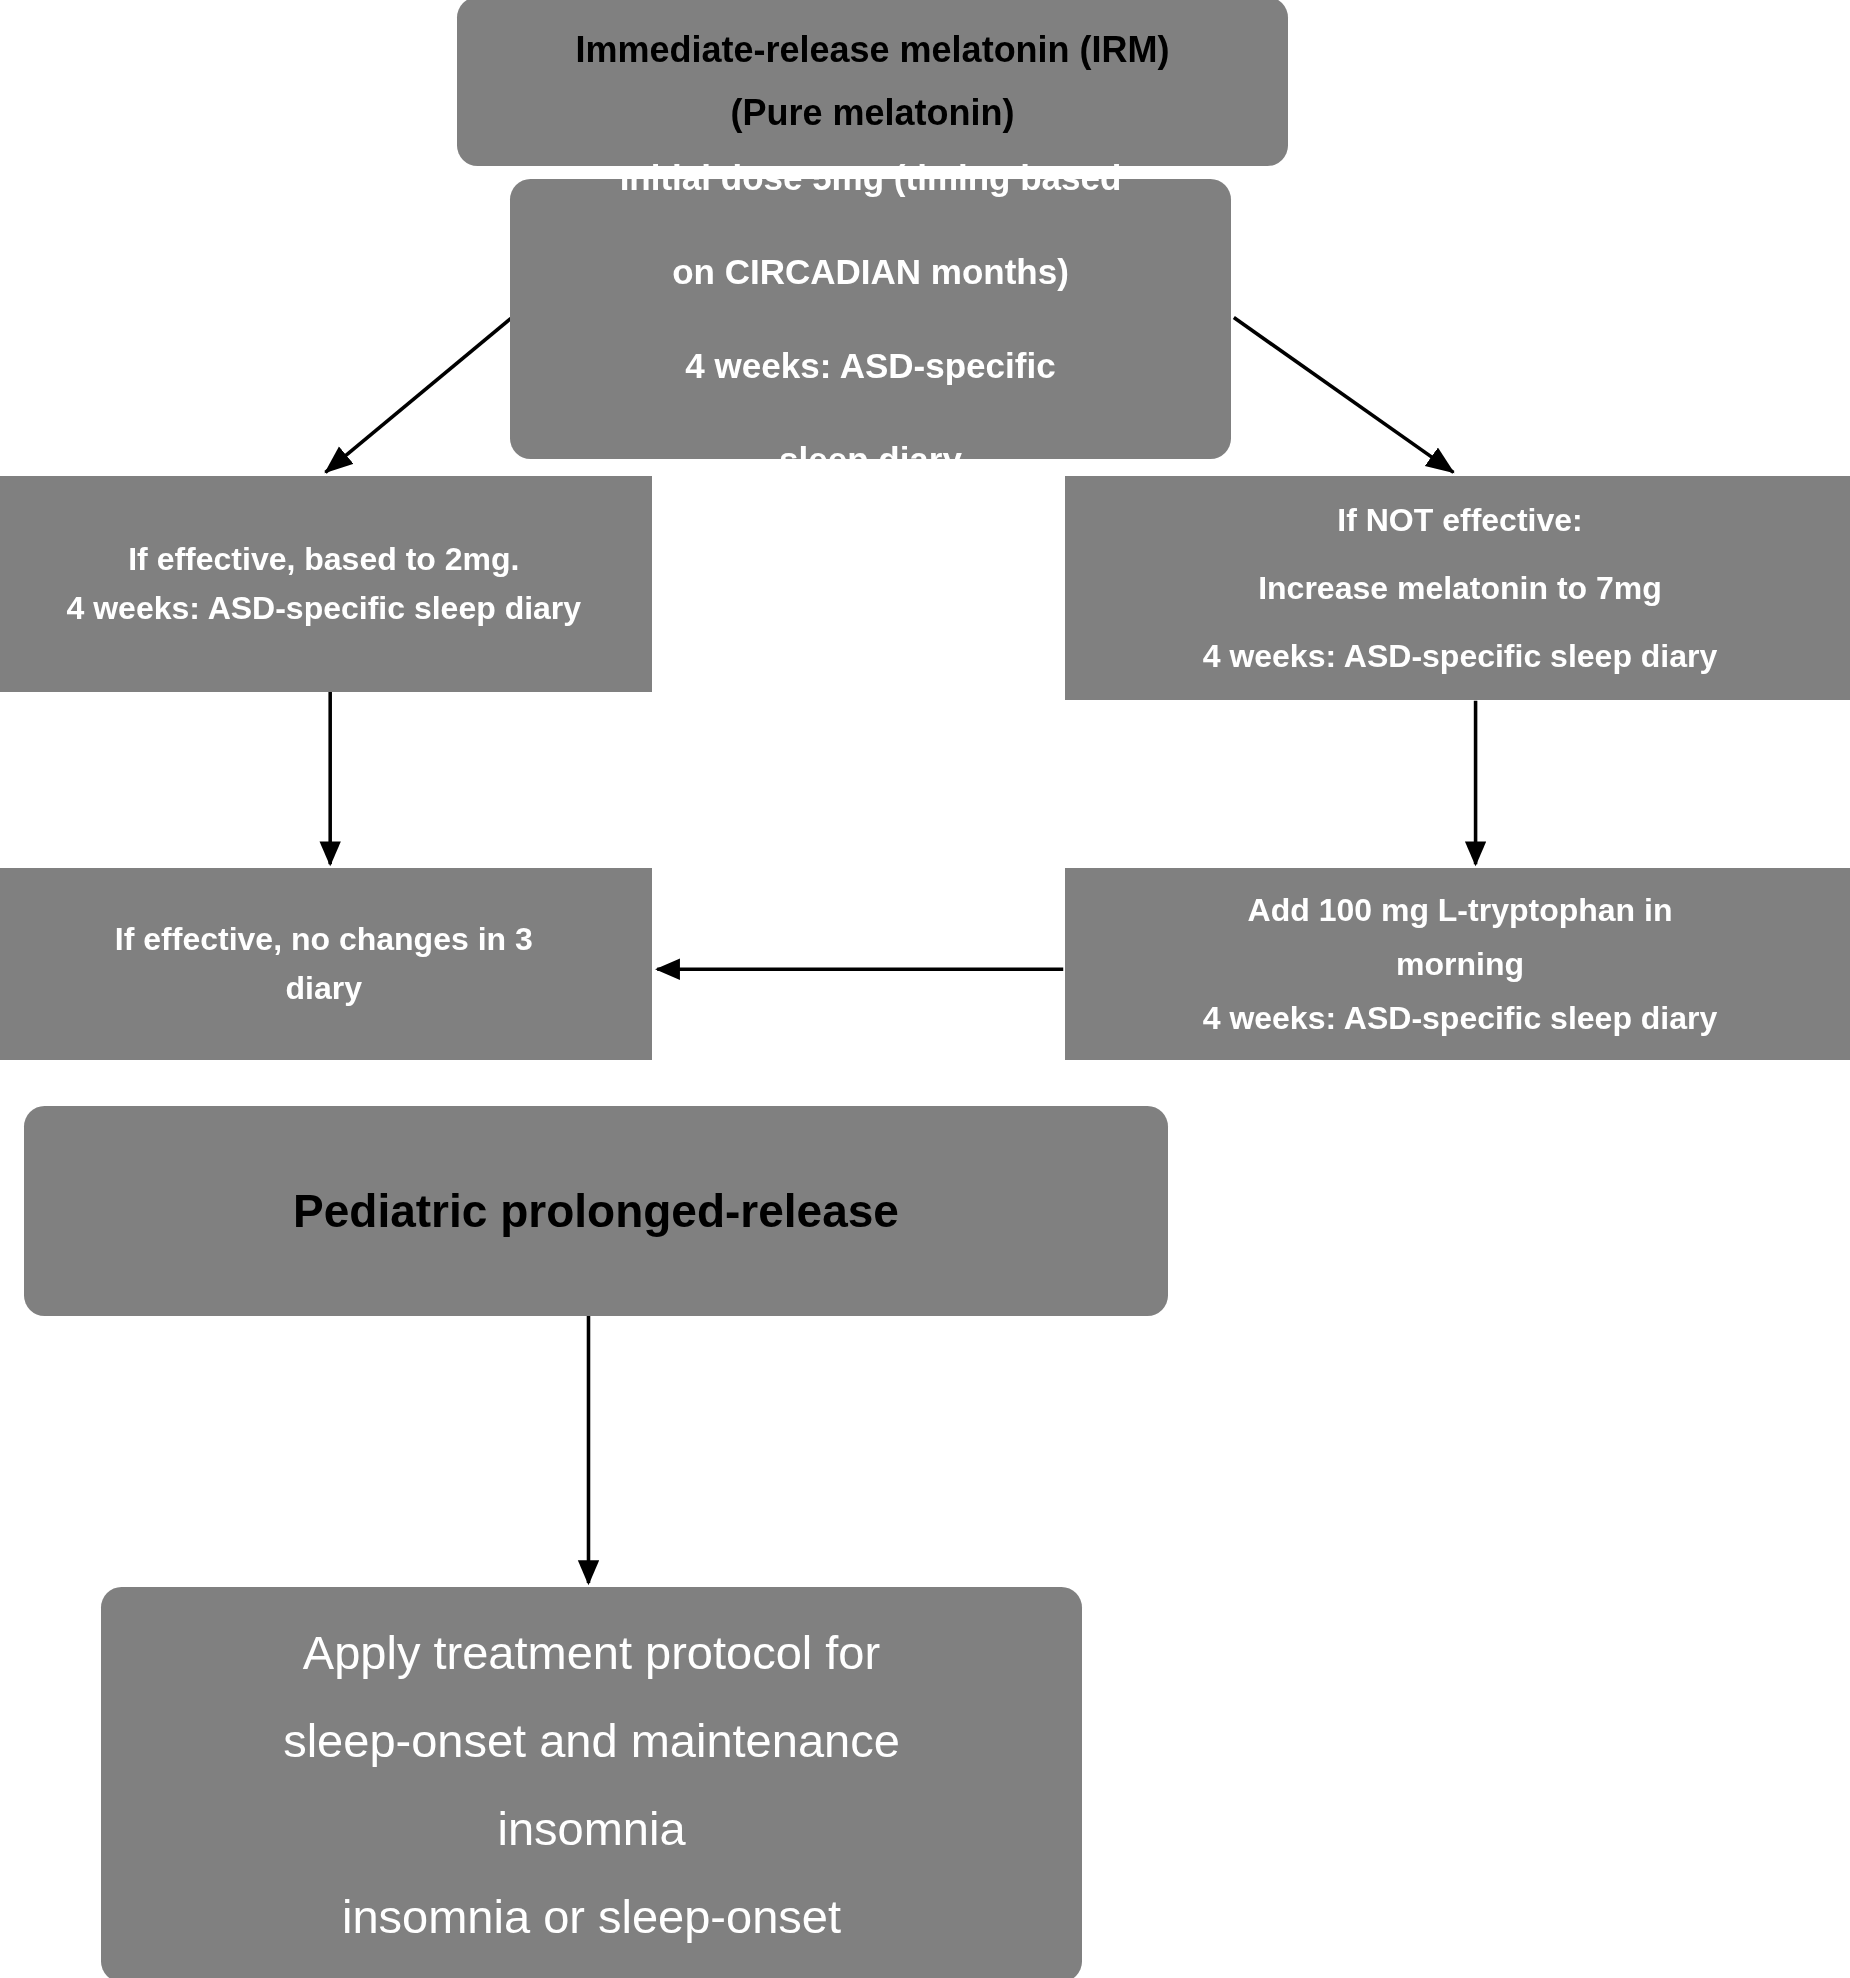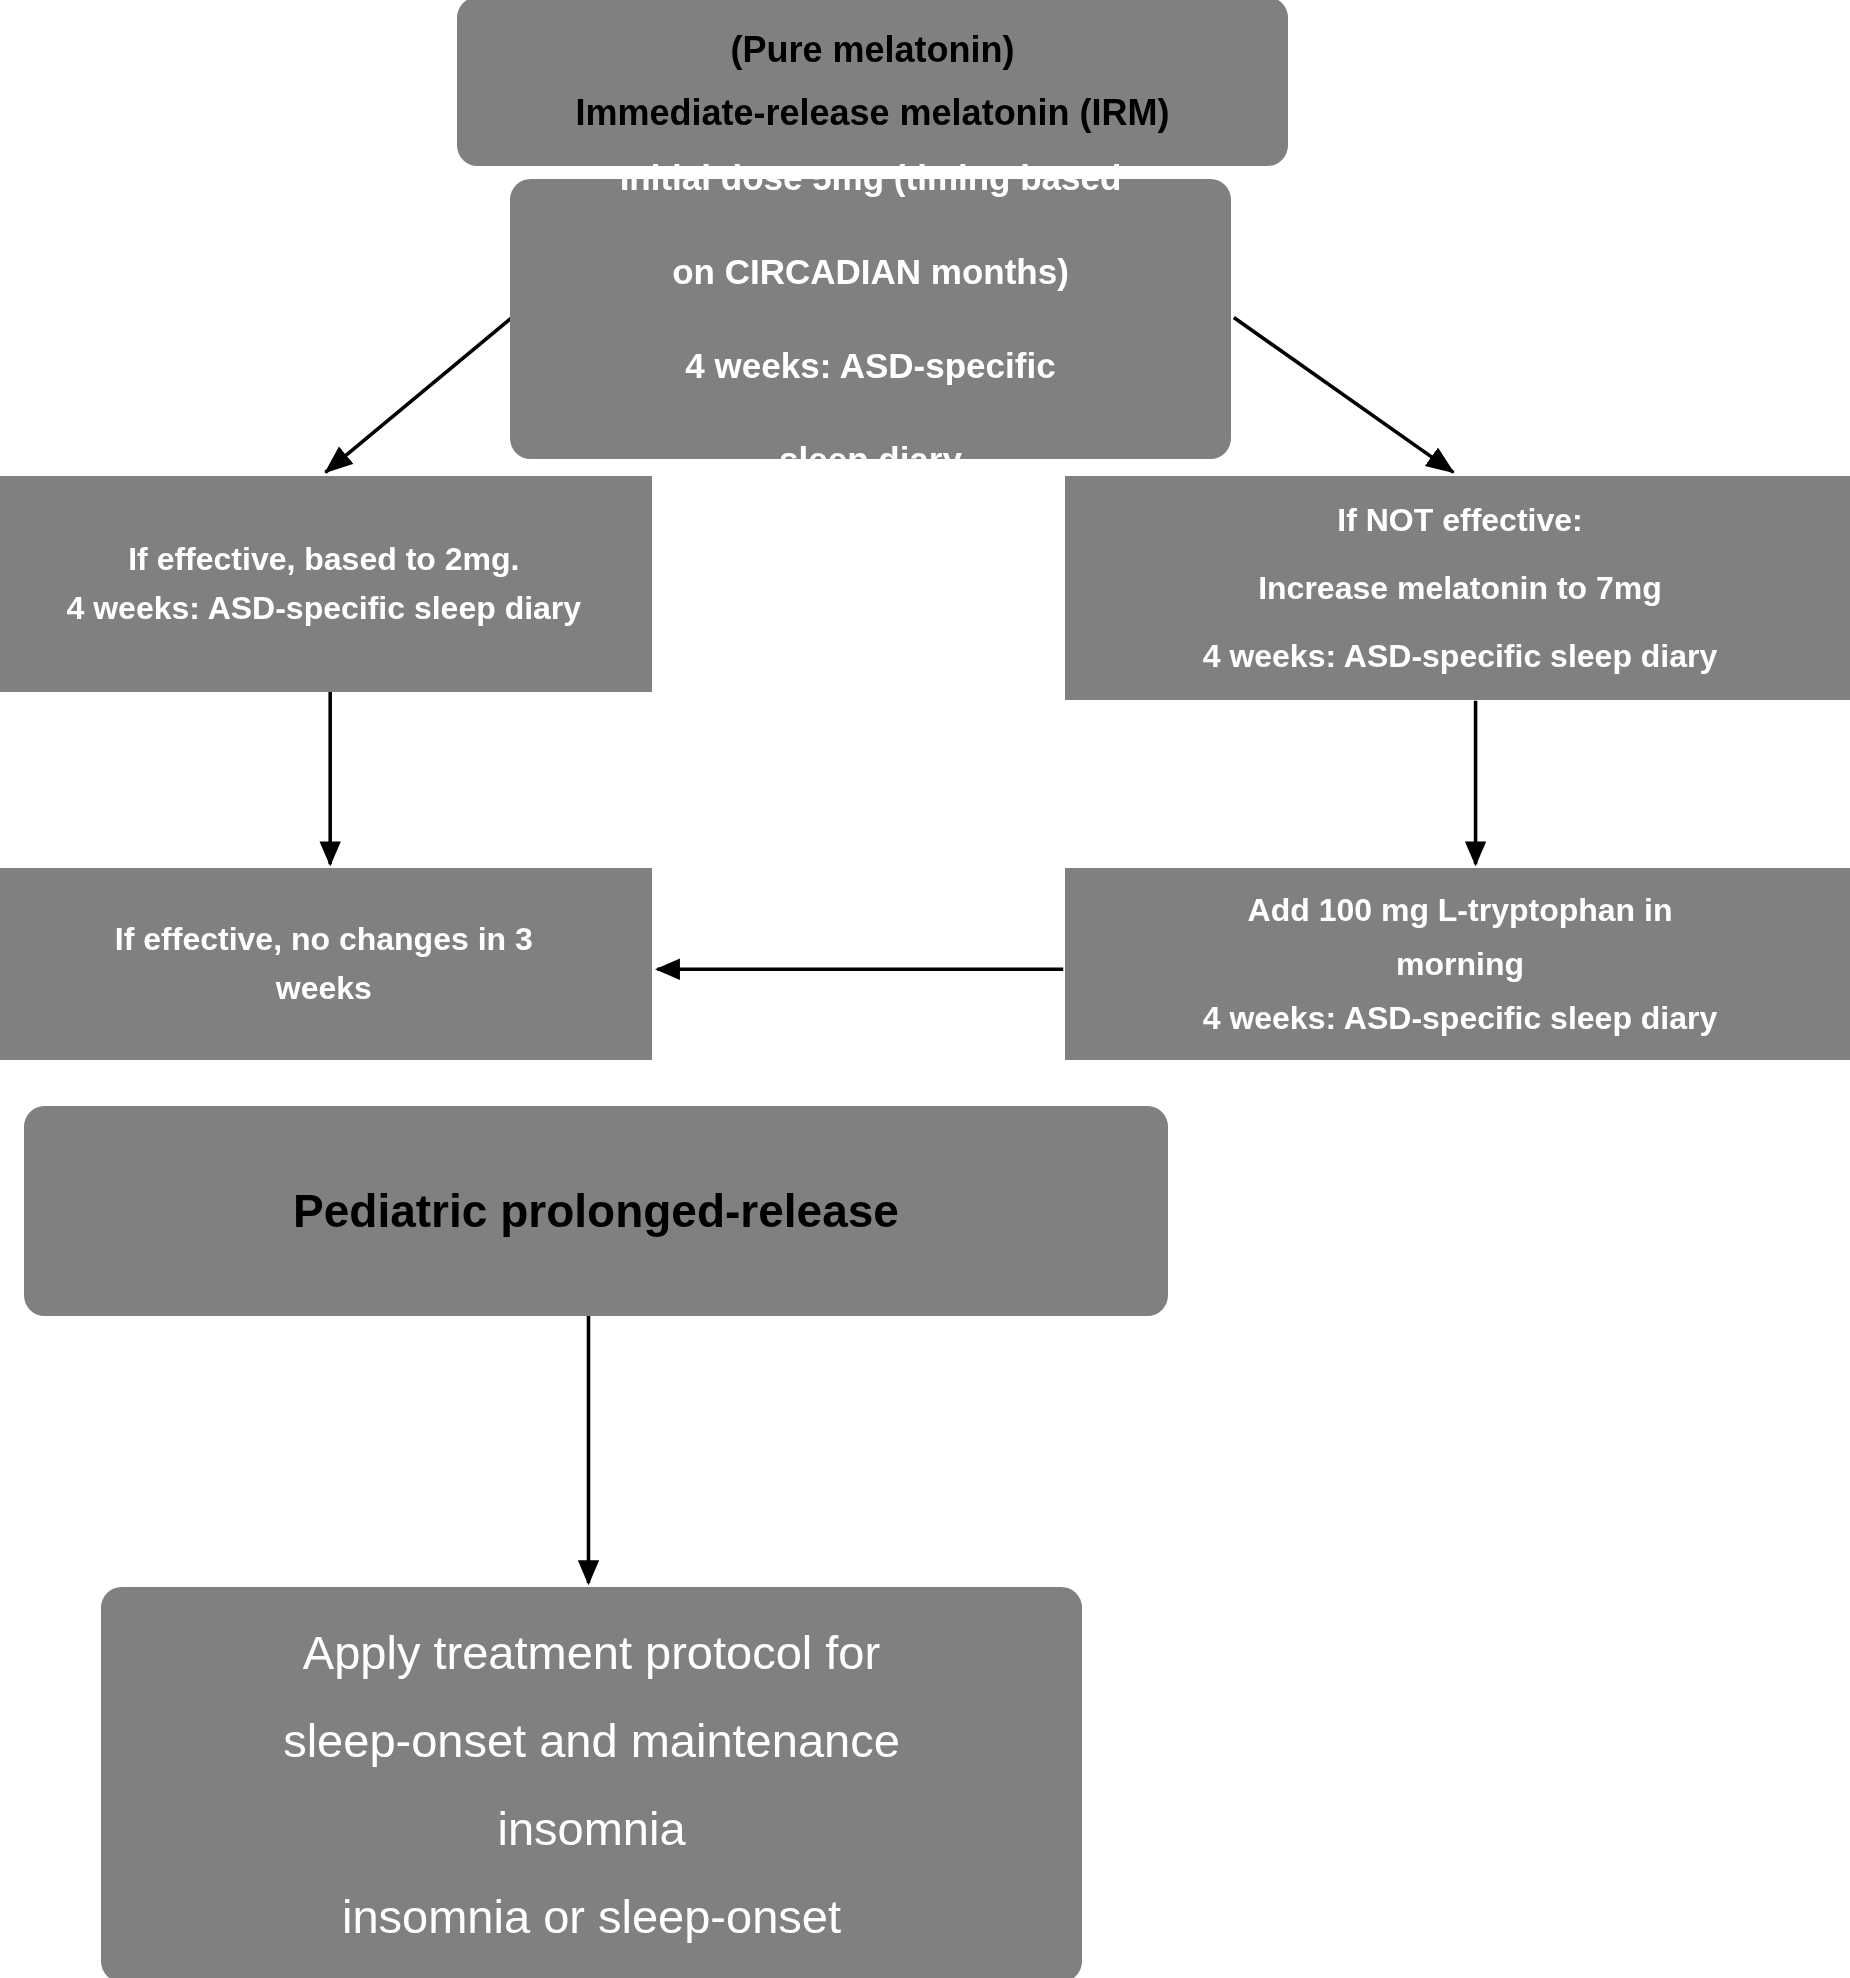--- a/index.html
+++ b/index.html
@@ -113,22 +113,22 @@
     <line x1="418" y1="876" x2="418" y2="1094" stroke="#000000" stroke-width="4.5" marker-end="url(#arrowheadfat)"></line>
 
     <line x1="1868" y1="887" x2="1868" y2="1094" stroke="#000000" stroke-width="4.5" marker-end="url(#arrowheadfat)"></line>
 
     <line x1="1346" y1="1227" x2="832" y2="1227" stroke="#000000" stroke-width="4.5" marker-end="url(#arrowheadfat)"></line>
 
     <line x1="745" y1="1666" x2="745" y2="2004" stroke="#000000" stroke-width="4.5" marker-end="url(#arrowheadfat)"></line>
   </svg>
 
   <div id="node-irm" class="node rounded txt-black">
+    <span class="line">Immediate-release melatonin (IRM)</span>
     <span class="line">(Pure melatonin)</span>
-    <span class="line">Immediate-release melatonin (IRM)</span>
   </div>
 
   <div id="node-initial-dose" class="node rounded txt-white">
     <span class="line">Initial dose 5mg (timing based</span>
     <span class="line">on CIRCADIAN months)</span>
     <span class="line">4 weeks: ASD-specific</span>
     <span class="line">sleep diary</span>
   </div>
 
   <div id="node-effective-reduce" class="node sharp txt-white">
@@ -137,21 +137,21 @@
   </div>
 
   <div id="node-not-effective" class="node sharp txt-white">
     <span class="line">If NOT effective:</span>
     <span class="line">Increase melatonin to 7mg</span>
     <span class="line">4 weeks: ASD-specific sleep diary</span>
   </div>
 
   <div id="node-no-changes" class="node sharp txt-white">
     <span class="line">If effective, no changes in 3</span>
-    <span class="line">weeks</span>
+    <span class="line">diary</span>
   </div>
 
   <div id="node-tryptophan" class="node sharp txt-white">
     <span class="line">Add 100 mg L-tryptophan in</span>
     <span class="line">morning</span>
     <span class="line">4 weeks: ASD-specific sleep diary</span>
   </div>
 
   <div id="node-pedprm" class="node rounded txt-black">
     <span class="line">Pediatric prolonged-release</span>

